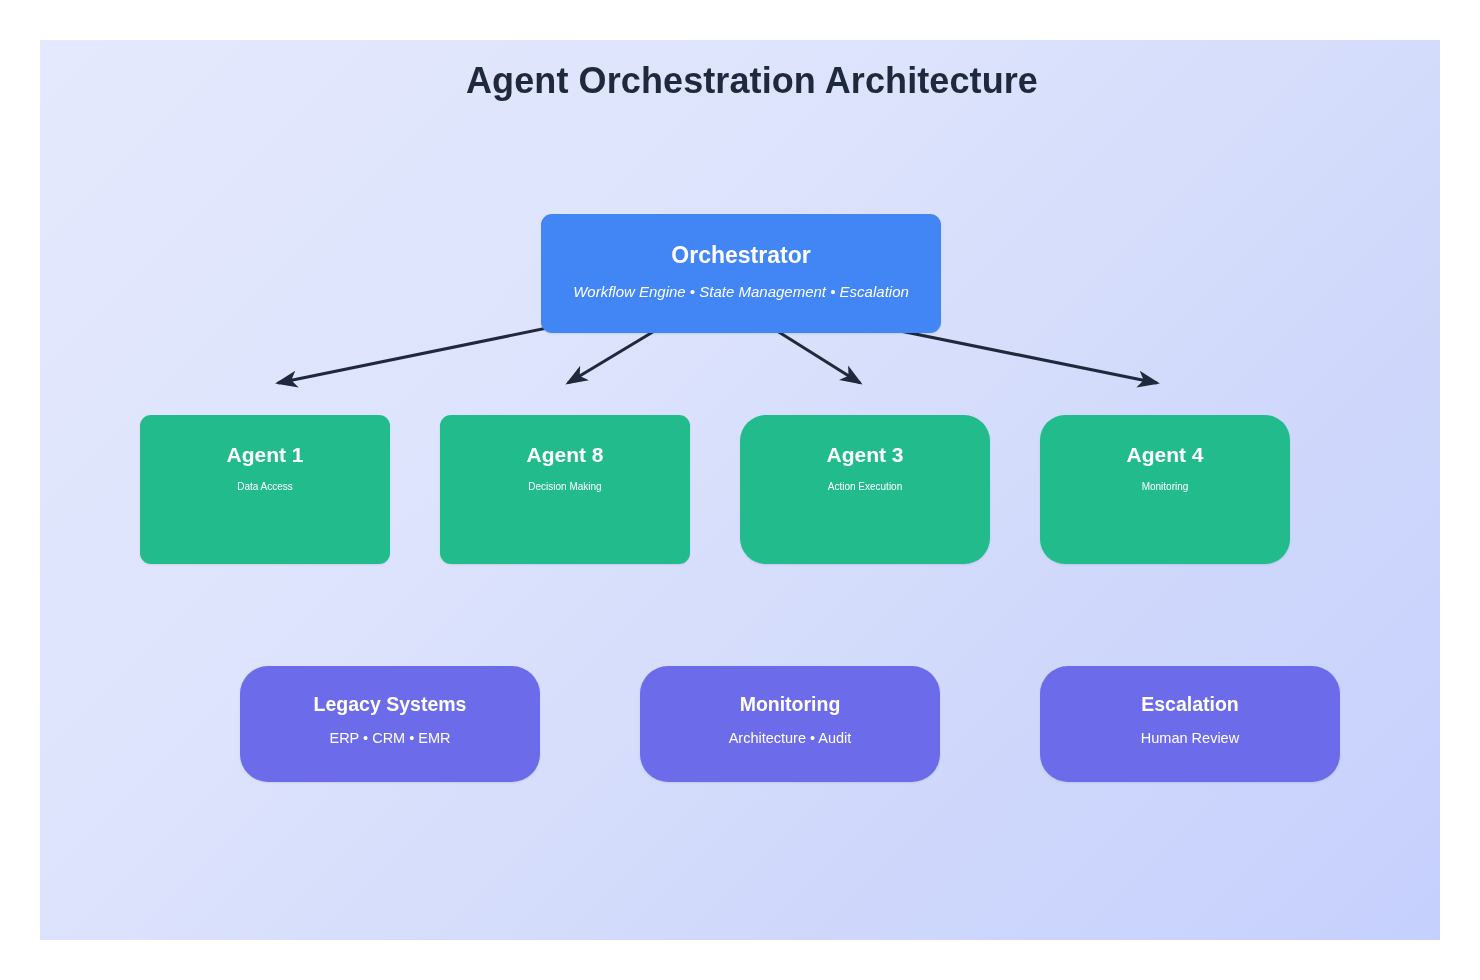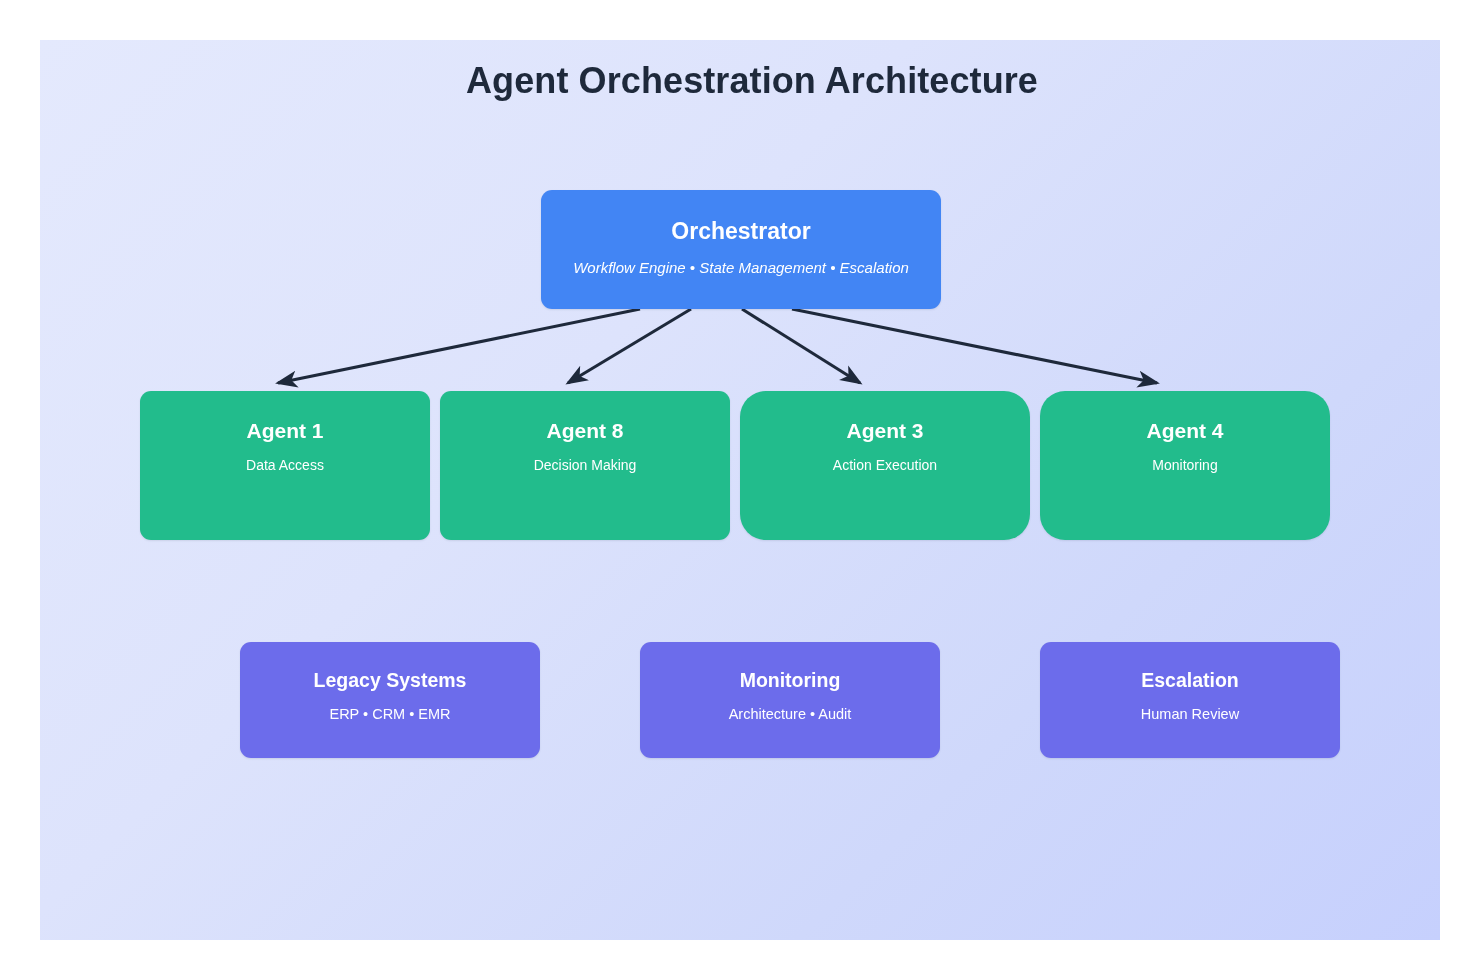--- a/index.html
+++ b/index.html
@@ -50,20 +50,21 @@
 
   
   .node {
     position: absolute;
     box-sizing: border-box;
     border-radius: 11px;
     padding-top: 26px;
     text-align: center;
     color: #ffffff;
     box-shadow: 0 1px 2px rgba(30, 41, 59, 0.10);
+    margin-top: 24px;
   }
   .node-title {
     font-size: 21px;
     font-weight: bold;
     line-height: 1.1;
     color: #ffffff;
   }
   .node-sub {
     margin-top: 14px;
     font-size: 14.5px;
@@ -80,38 +81,39 @@
     height: 119px;
     background: #4285f4;
     padding-top: 29px;
   }
   .node.orchestrator .node-title { font-size: 23px; }
   .node.orchestrator .node-sub { margin-top: 15px; font-size: 15px; font-style: italic; }
 
   
   .node.agent {
     top: 351px;
-    width: 290px;
+    width: 250px;
     height: 149px;
     background: #22bc8c;
     padding-top: 28px;
   }
-  .node.agent .node-sub { font-size: 14px; margin-top: 15px; }
+  .node.agent .node-sub { font-size: 10px; margin-top: 15px; }
   .agent-0 { left: 100px; }
   .agent-1 { left: 400px; }
   .agent-2 { left: 700px; border-radius: 26px; }
   .agent-3 { left: 1000px; border-radius: 25px; }
 
   
   .node.support {
     top: 602px;
     width: 300px;
     height: 116px;
     background: #6c6ceb;
     padding-top: 28px;
+    border-radius: 28px;
   }
   .node.support .node-title { font-size: 19.5px; }
   .node.support .node-sub { font-size: 14.5px; margin-top: 14px; }
   .support-0 { left: 200px; }
   .support-1 { left: 600px; }
   .support-2 { left: 1000px; }
 </style>
 </head>
 <body>
 

